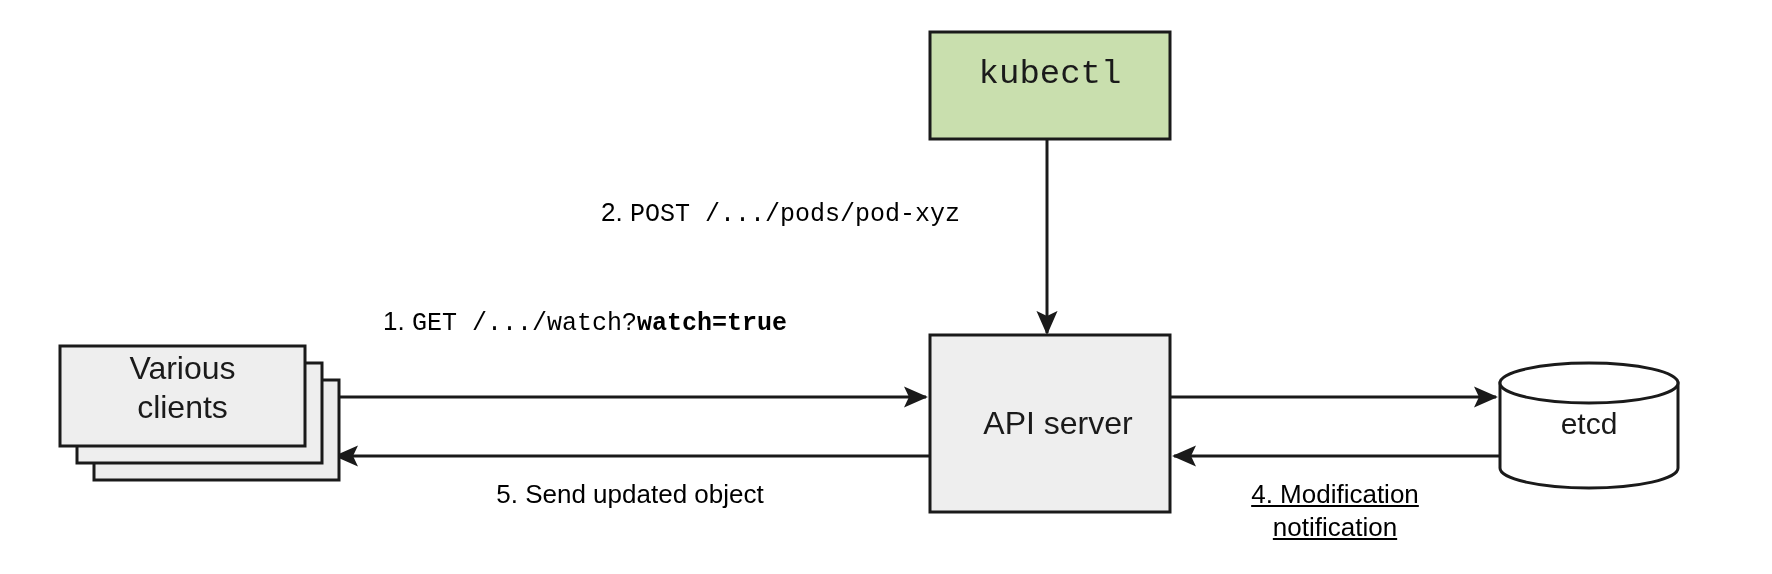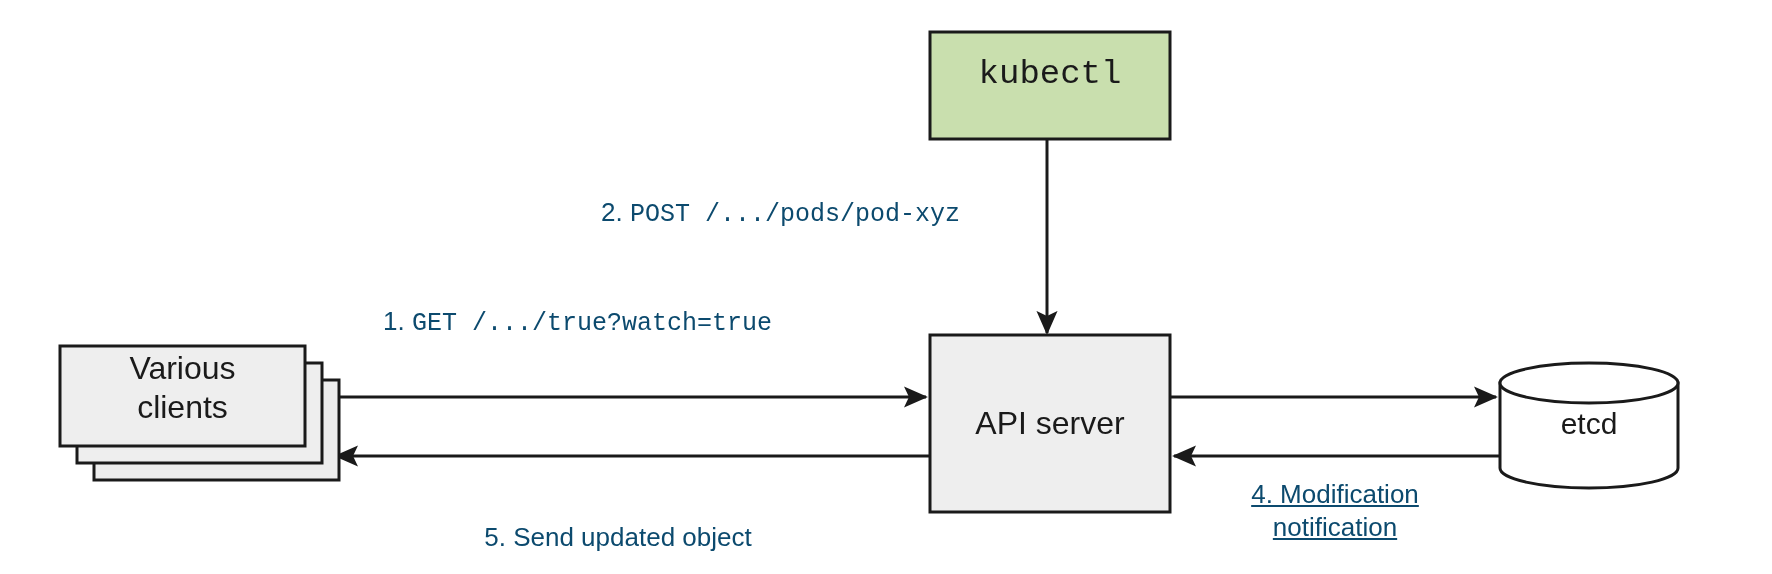--- a/index.html
+++ b/index.html
@@ -36,25 +36,25 @@
     white-space: pre-line;
     pointer-events: none;
   }
   .sans { font-family: "Liberation Sans", sans-serif; }
   .mono { font-family: "Liberation Mono", monospace; }
   .edge-label {
     position: absolute;
     text-align: center;
     line-height: 1.25;
     font-size: 26px;
-    color: #0c4a6e;
+    color: #000000;
     white-space: nowrap;
   }
   .edge-label .mono { font-size: 25px; letter-spacing: 0px; }
-  .edge-label .mono.bold { font-weight: normal; }
+  .edge-label .mono.bold { font-weight: bold; }
 </style>
 </head>
 <body>
 
 <div id="canvas">
 
   <svg class="layer" viewBox="0 0 1772 574" xmlns="http://www.w3.org/2000/svg">
     <defs>
       <marker id="arrowhead" viewBox="0 0 10 10" refX="9.2" refY="5" markerWidth="8" markerHeight="8" orient="auto-start-reverse">
         <path d="M 0 0.6 L 10 5 L 0 9.4 L 2.1 5 Z" fill="#1a1a1a"></path>
@@ -91,35 +91,35 @@
                L 1678 383 Z" fill="#ffffff" stroke="#1a1a1a" stroke-width="3"></path>
       <ellipse cx="1589" cy="383" rx="89" ry="20" fill="#ffffff" stroke="#1a1a1a" stroke-width="3"></ellipse>
     </g>
   </svg>
 
   <div class="node-label mono" style="left:930px; top:32px; width:240px; height:86px; font-size:34px;">kubectl</div>
 
   <div class="node-label sans" style="left:60px; top:346px; width:245px; height:84px; font-size:32px;">Various
 clients</div>
 
-  <div class="node-label sans" style="left:930px; top:335px; width:240px; height:177px; font-size:32px;">API server</div>
+  <div class="node-label sans" style="left:930px; top:335px; width:240px; height:177px; font-size:32px;padding-left:8px;">API server</div>
 
   <div class="node-label sans" style="left:1500px; top:363px; width:178px; height:122px; font-size:30px;border-radius:14px;">etcd</div>
 
   <div class="edge-label" style="left:500px; top:196px; width:460px; text-align:right;">
     <span class="sans">2.</span><span>&nbsp;</span><span class="mono">POST /.../pods/pod-xyz</span>
   </div>
 
   <div class="edge-label" style="left:383px; top:305px; width:520px; text-align:left;">
-    <span class="sans">1.</span><span>&nbsp;</span><span class="mono">GET /.../true?</span><span class="mono bold">watch=true</span>
+    <span class="sans">1.</span><span>&nbsp;</span><span class="mono">GET /.../watch?</span><span class="mono bold">watch=true</span>
   </div>
 
 
   <div class="edge-label sans" style="left:1200px; top:478px; width:270px; text-align:center;text-decoration:underline;">
     <div>4. Modification</div>
     <div>notification</div>
   </div>
 
-  <div class="edge-label sans" style="left:408px; top:478px; width:420px; text-align:center;margin-top:43px;">
+  <div class="edge-label sans" style="left:420px; top:478px; width:420px; text-align:center;">
     <div>5. Send updated object</div>
   </div>
 
 </div>
 
 </body></html>

